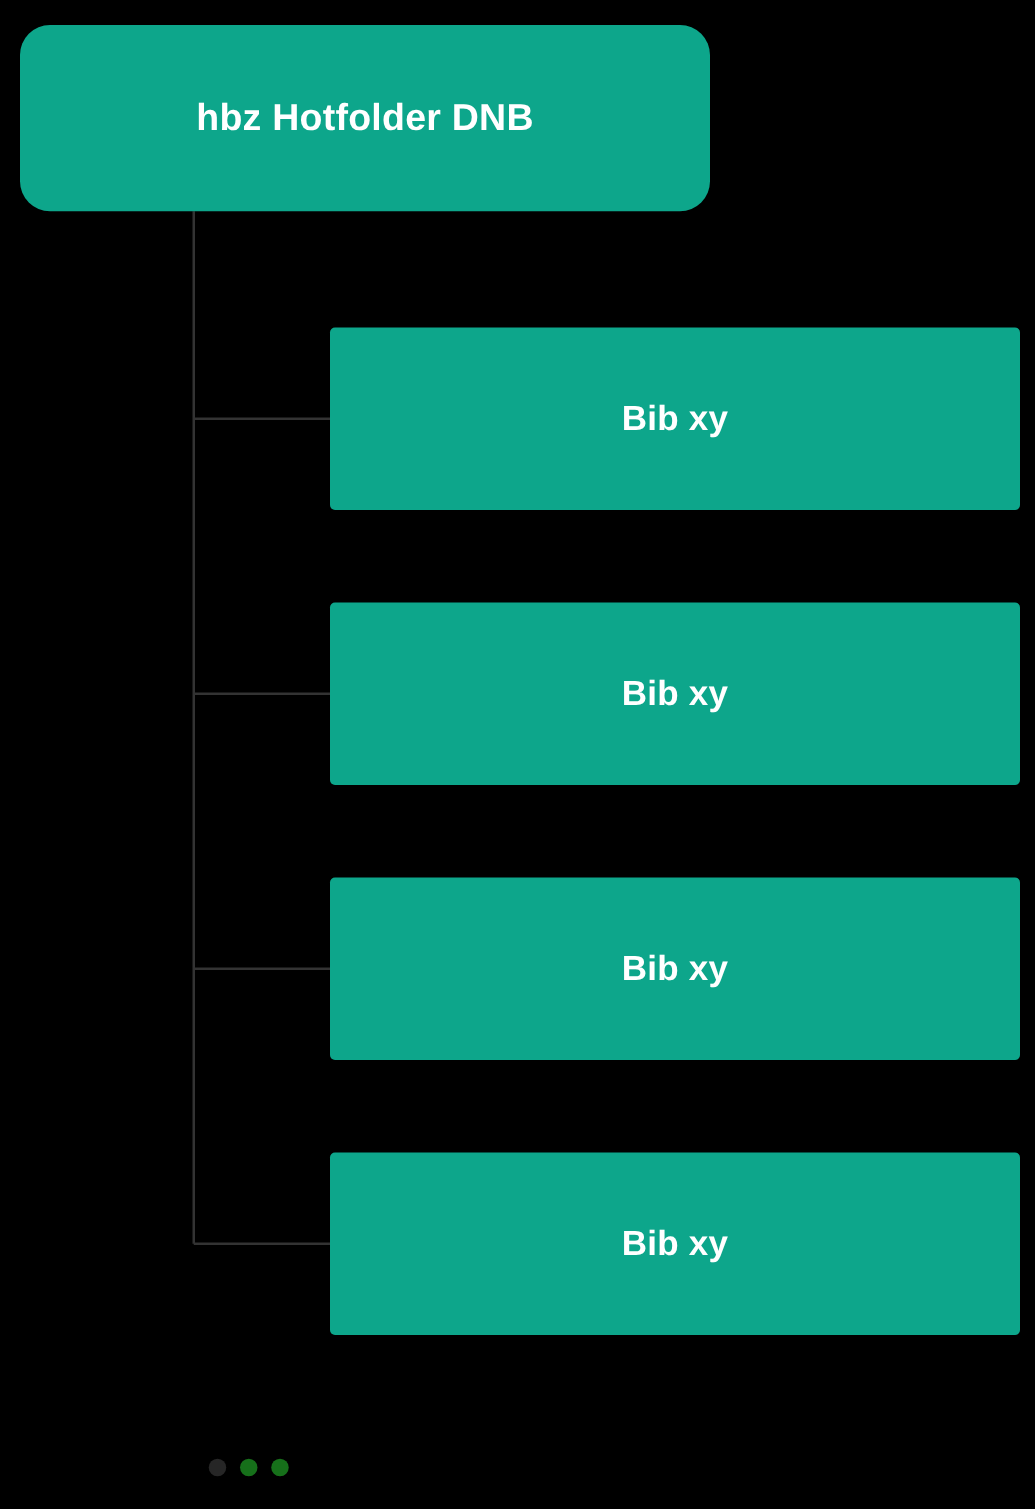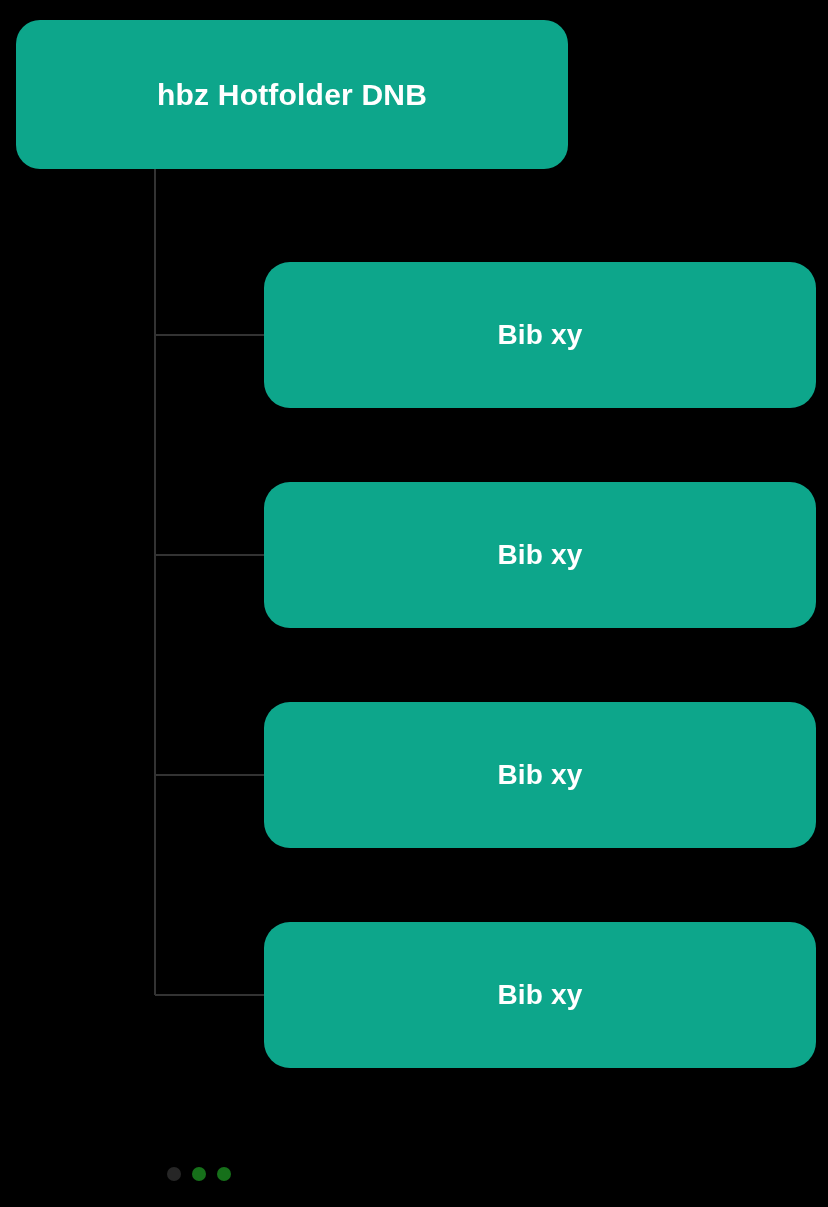--- a/index.html
+++ b/index.html
@@ -23,21 +23,21 @@
   }
 
   
   .node {
     position: absolute;
     display: flex;
     align-items: center;
     justify-content: center;
     box-sizing: border-box;
     background: #0da68b;
-    border-radius: 26px;
+    border-radius: 4px;
     color: #ffffff;
     text-align: center;
   }
 
   .node-label {
     font-weight: bold;
     color: #ffffff;
     letter-spacing: 0.2px;
     line-height: 1.1;
     white-space: nowrap;

